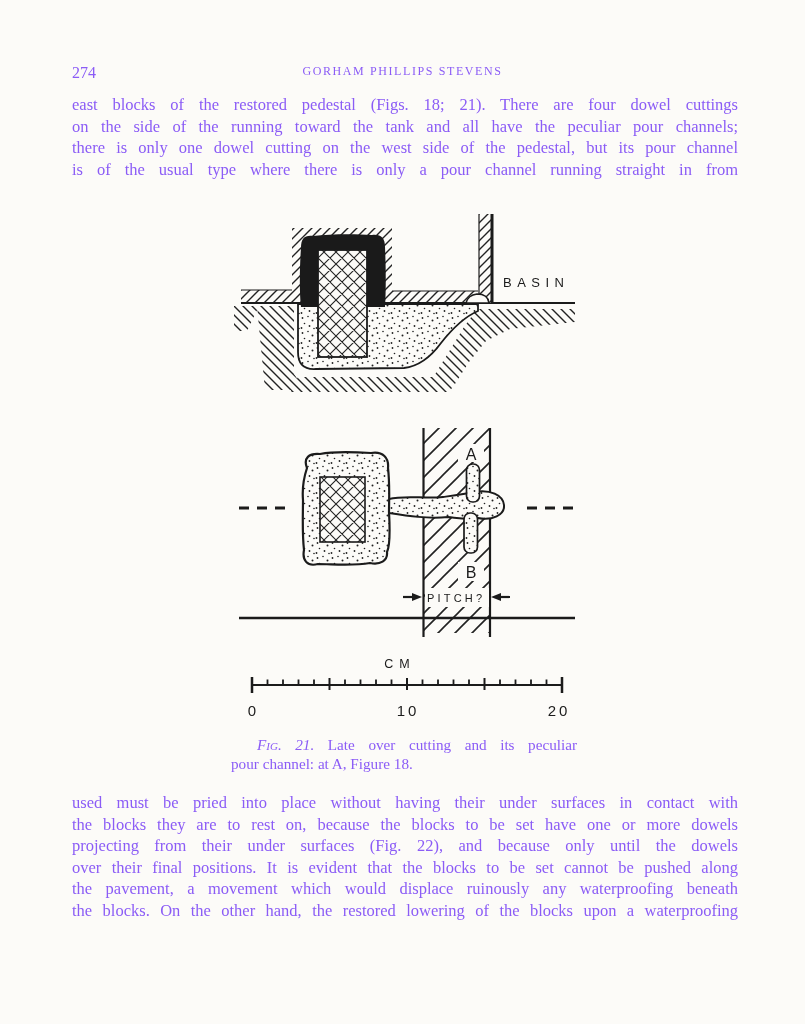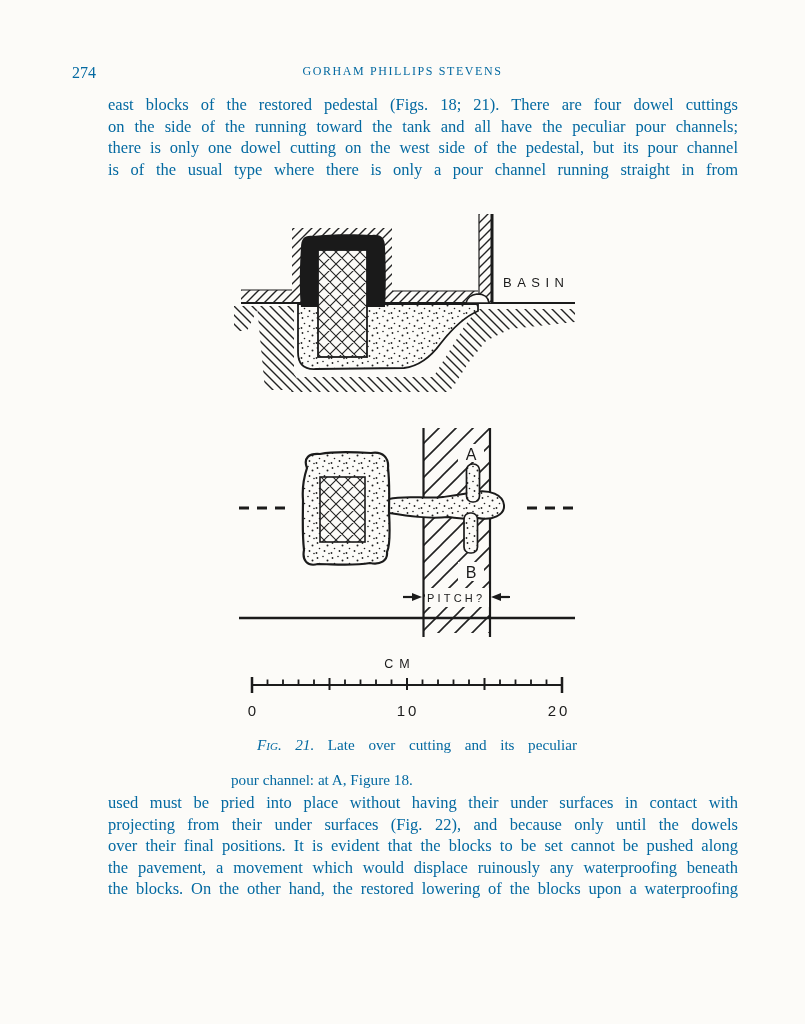--- a/index.html
+++ b/index.html
@@ -5,21 +5,21 @@
   html,body{margin:0;padding:0;}
   body{
     font-family:"Liberation Serif", serif;
     background:#e8e8e8;
   }
   .page{
     position:relative;
     width:805px;height:1024px;
     margin:0 auto;
     background:#fcfbf8;
-    color:#0369a1;
+    color:#8b5cf6;
     overflow:hidden;
   }
   .pagenum{
     position:absolute;left:72px;top:64px;
     font-size:16px;
   }
   .runhead{
     position:absolute;left:0;right:0;top:64px;
     text-align:center;
     font-size:12px;
@@ -28,36 +28,35 @@
   .para{
     position:absolute;left:72px;width:666px;
     font-size:16.5px;line-height:21.6px;
   }
   .para-top{top:94px;}
   .para-bottom{top:792px;}
   .tline{
     text-align:justify;
     -moz-text-align-last:justify;
     text-align-last:justify;
-    margin-left:36px;
   }
   .figure-svg{
     position:absolute;left:230px;top:205px;
   }
   .caption{
     position:absolute;left:231px;top:736px;width:346px;
     font-size:15.2px;line-height:18.6px;
   }
   .cap1{
     padding-left:26px;
     text-align:justify;
     -moz-text-align-last:justify;
     text-align-last:justify;
   }
-  .cap2{text-align:left;margin-top:16px;}
+  .cap2{text-align:left;}
   .smallcaps{font-variant:small-caps;font-style:italic;}
   svg line, svg path.stroked{stroke:#1b1b1b;}
   svg .thin{stroke-width:1.2px;}
   svg .mid{stroke-width:2.2px;}
   svg text{
     font-family:"Liberation Sans", sans-serif;
     fill:#1b1b1b;
   }
 </style>
 </head>
@@ -189,19 +188,20 @@
   <div class="caption">
     <div class="cap1">
       <span class="smallcaps">Fig. 21.</span>
       <span>Late over cutting and its peculiar</span>
     </div>
     <div class="cap2">pour channel: at A, Figure 18.</div>
   </div>
 
   <div class="para para-bottom">
       <div class="tline">used must be pried into place without having their under surfaces in contact with</div>
+      <div class="tline">the blocks they are to rest on, because the blocks to be set have one or more dowels</div>
       <div class="tline">projecting from their under surfaces (Fig. 22), and because only until the dowels</div>
       <div class="tline">over their final positions.  It is evident that the blocks to be set cannot be pushed along</div>
       <div class="tline">the pavement, a movement which would displace ruinously any waterproofing beneath</div>
       <div class="tline">the blocks.  On the other hand, the restored lowering of the blocks upon a waterproofing</div>
     </div>
 
 </div>
 
 </body></html>

